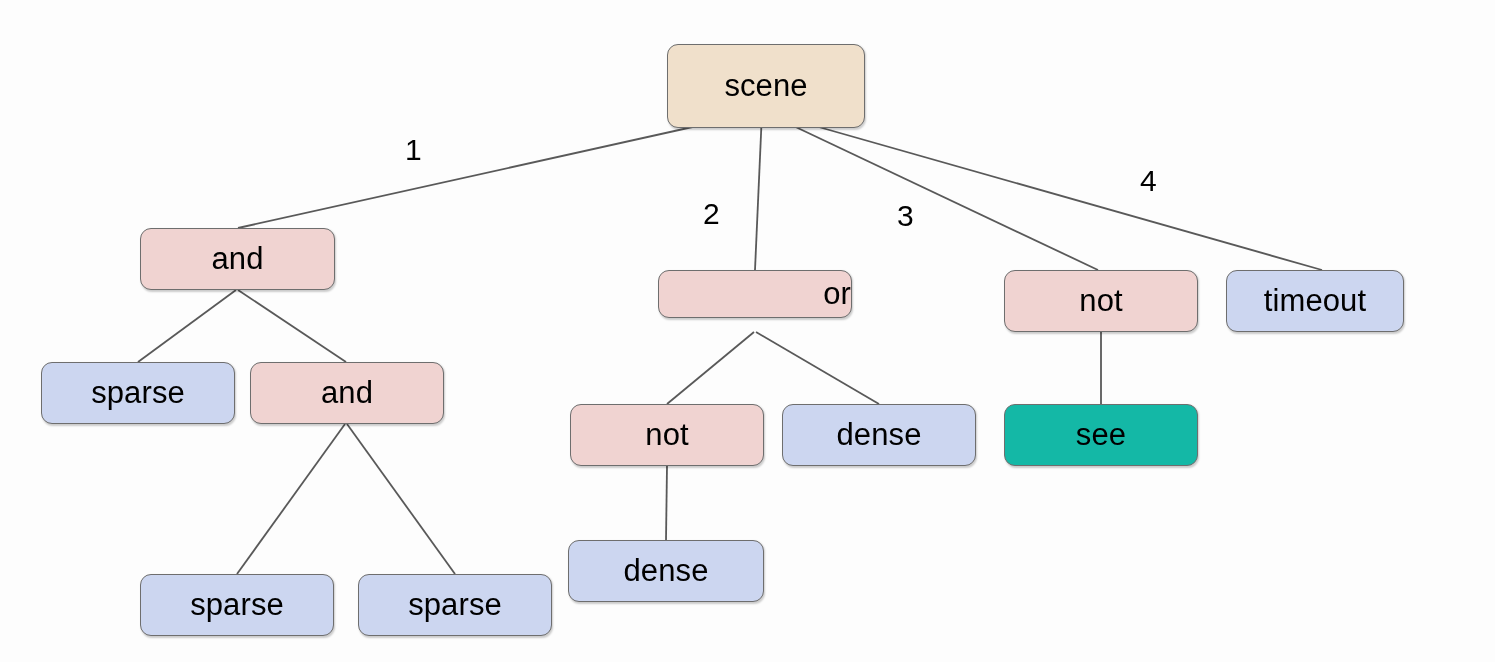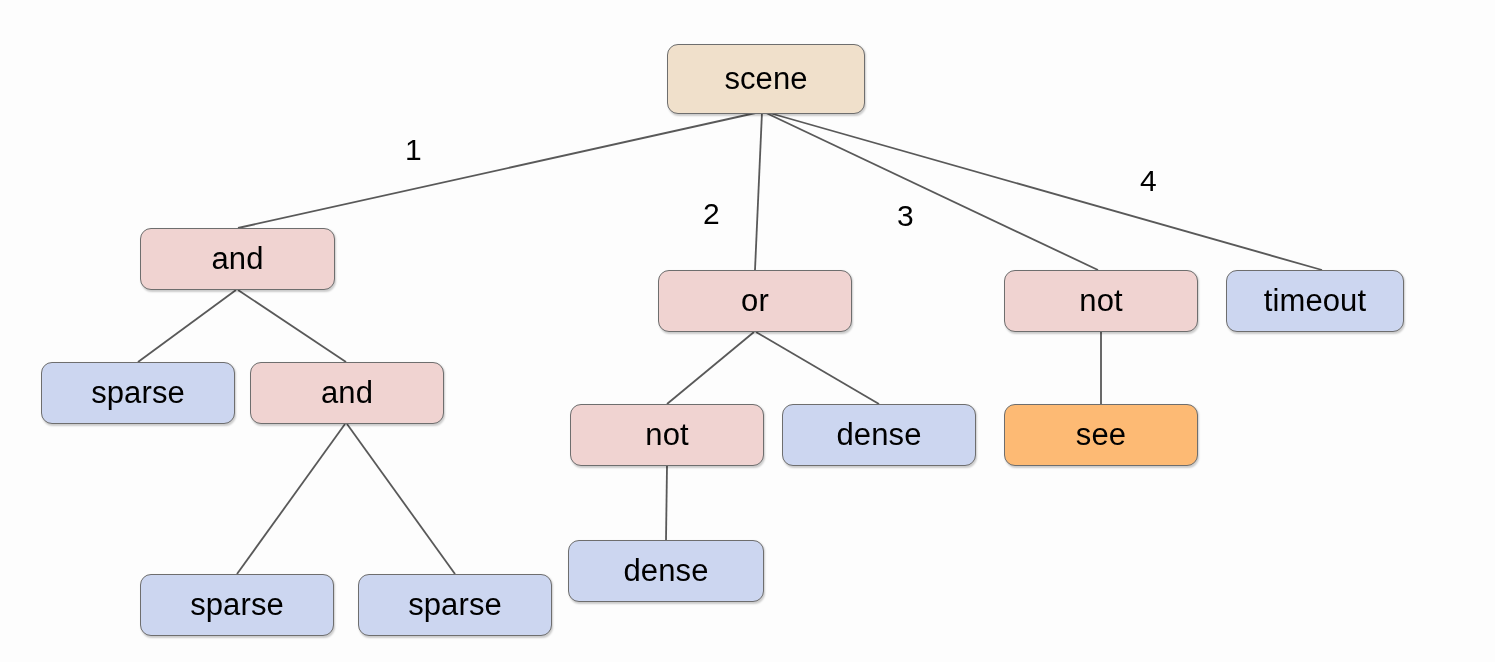--- a/index.html
+++ b/index.html
@@ -70,48 +70,48 @@
       <line x1="347" y1="424" x2="455" y2="574" stroke="#595959" stroke-width="1.8"></line>
       <line x1="754" y1="332" x2="667" y2="404" stroke="#595959" stroke-width="1.8"></line>
       <line x1="756" y1="332" x2="879" y2="404" stroke="#595959" stroke-width="1.8"></line>
       <line x1="667" y1="466" x2="666" y2="540" stroke="#595959" stroke-width="1.8"></line>
       <line x1="1101" y1="332" x2="1101" y2="404" stroke="#595959" stroke-width="1.8"></line>
     </svg>
 <div class="edge-label" style="left: 405px; top: 135px;">1</div>
     <div class="edge-label" style="left: 703px; top: 199px;">2</div>
     <div class="edge-label" style="left: 897px; top: 201px;">3</div>
     <div class="edge-label" style="left: 1140px; top: 166px;">4</div>
-    <div class="node node-root" style="left: 667px; top: 44px; width: 198px; height: 70px; background: rgb(240, 224, 203); border-color: rgb(110, 110, 110); color: rgb(0, 0, 0);">
+    <div class="node node-root" style="left: 667px; top: 44px; width: 198px; height: 84px; background: rgb(240, 224, 203); border-color: rgb(110, 110, 110); color: rgb(0, 0, 0);">
       <span class="node-label">scene</span>
     </div>
     <div class="node node-operator" style="left: 140px; top: 228px; width: 195px; height: 62px; background: rgb(240, 211, 209); border-color: rgb(110, 110, 110); color: rgb(0, 0, 0);">
       <span class="node-label">and</span>
     </div>
-    <div class="node node-operator" style="left: 658px; top: 270px; width: 194px; height: 62px; background: rgb(240, 211, 209); border-color: rgb(110, 110, 110); color: rgb(0, 0, 0);">
+    <div class="node node-operator" style="left: 658px; top: 270px; width: 194px; height: 48px; background: rgb(240, 211, 209); border-color: rgb(110, 110, 110); color: rgb(0, 0, 0); justify-content: flex-end;">
       <span class="node-label">or</span>
     </div>
     <div class="node node-operator" style="left: 1004px; top: 270px; width: 194px; height: 62px; background: rgb(240, 211, 209); border-color: rgb(110, 110, 110); color: rgb(0, 0, 0);">
       <span class="node-label">not</span>
     </div>
     <div class="node node-terminal" style="left: 1226px; top: 270px; width: 178px; height: 62px; background: rgb(204, 214, 240); border-color: rgb(110, 110, 110); color: rgb(0, 0, 0);">
       <span class="node-label">timeout</span>
     </div>
     <div class="node node-terminal" style="left: 41px; top: 362px; width: 194px; height: 62px; background: rgb(204, 214, 240); border-color: rgb(110, 110, 110); color: rgb(0, 0, 0);">
       <span class="node-label">sparse</span>
     </div>
     <div class="node node-operator" style="left: 250px; top: 362px; width: 194px; height: 62px; background: rgb(240, 211, 209); border-color: rgb(110, 110, 110); color: rgb(0, 0, 0);">
       <span class="node-label">and</span>
     </div>
     <div class="node node-operator" style="left: 570px; top: 404px; width: 194px; height: 62px; background: rgb(240, 211, 209); border-color: rgb(110, 110, 110); color: rgb(0, 0, 0);">
       <span class="node-label">not</span>
     </div>
     <div class="node node-terminal" style="left: 782px; top: 404px; width: 194px; height: 62px; background: rgb(204, 214, 240); border-color: rgb(110, 110, 110); color: rgb(0, 0, 0);">
       <span class="node-label">dense</span>
     </div>
-    <div class="node node-terminal" style="left: 1004px; top: 404px; width: 194px; height: 62px; background: #fdba74; border-color: rgb(110, 110, 110); color: rgb(0, 0, 0);">
+    <div class="node node-terminal" style="left: 1004px; top: 404px; width: 194px; height: 62px; background: #14b8a6; border-color: rgb(110, 110, 110); color: rgb(0, 0, 0);">
       <span class="node-label">see</span>
     </div>
     <div class="node node-terminal" style="left: 568px; top: 540px; width: 196px; height: 62px; background: rgb(204, 214, 240); border-color: rgb(110, 110, 110); color: rgb(0, 0, 0);">
       <span class="node-label">dense</span>
     </div>
     <div class="node node-terminal" style="left: 140px; top: 574px; width: 194px; height: 62px; background: rgb(204, 214, 240); border-color: rgb(110, 110, 110); color: rgb(0, 0, 0);">
       <span class="node-label">sparse</span>
     </div>
     <div class="node node-terminal" style="left: 358px; top: 574px; width: 194px; height: 62px; background: rgb(204, 214, 240); border-color: rgb(110, 110, 110); color: rgb(0, 0, 0);">
       <span class="node-label">sparse</span>

